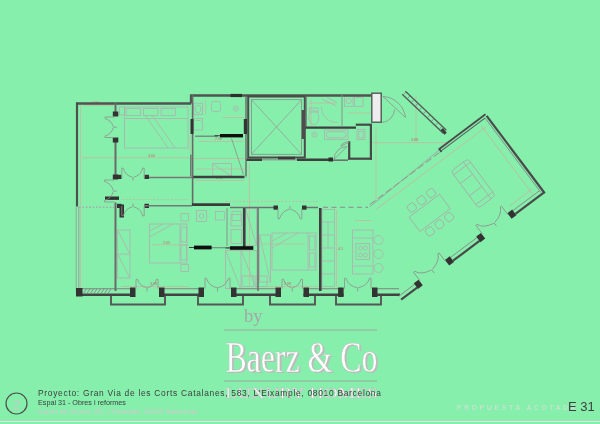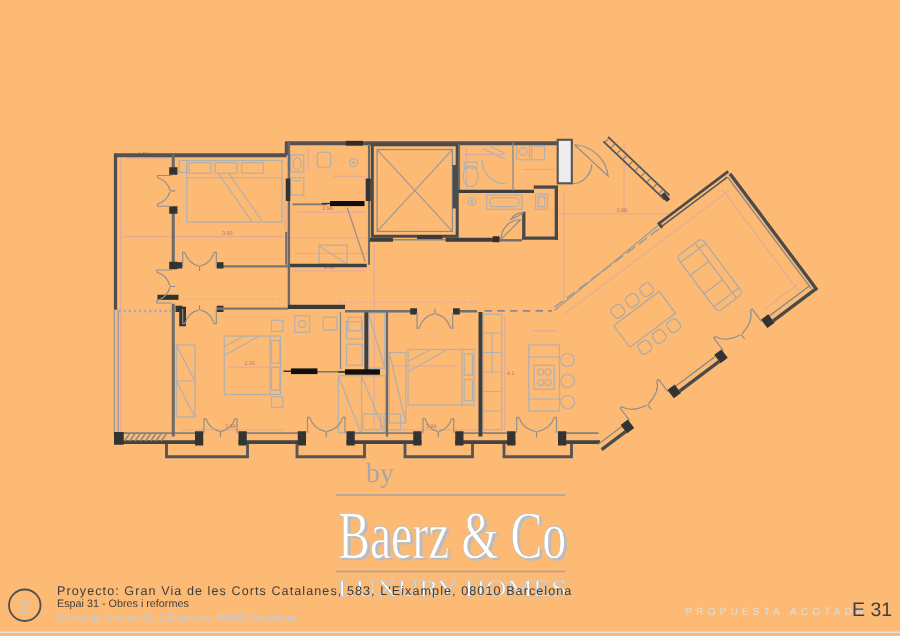--- a/index.html
+++ b/index.html
@@ -1,16 +1,16 @@
 <!DOCTYPE html>
 <html><head>
 <meta charset="utf-8">
 <style>
 html,body{margin:0;padding:0;background:#fff;}
-#page{position:relative;width:600px;height:424px;overflow:hidden;background:#fdba74;
+#page{position:relative;width:600px;height:424px;overflow:hidden;background:#86efac;
 font-family:"Liberation Sans",sans-serif;}
 svg{position:absolute;left:0;top:0;}
 </style>
 </head>
 <body>
 <div id="page">
 <svg width="600" height="424" viewBox="0 0 600 424">
 
 <g id="rooms" fill="none" stroke="none">
 

